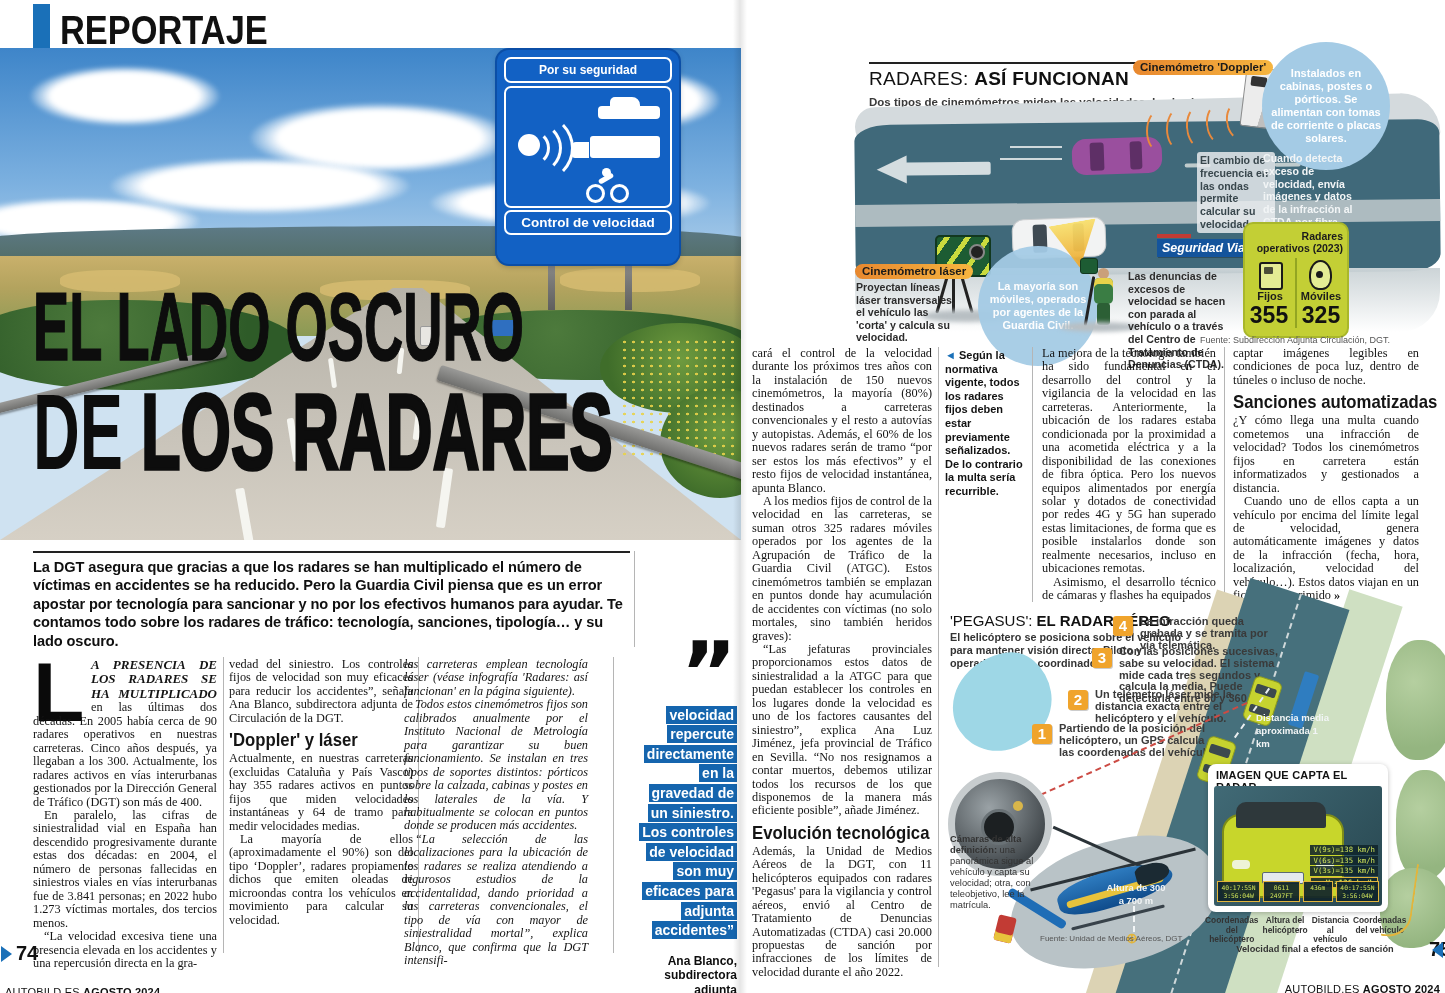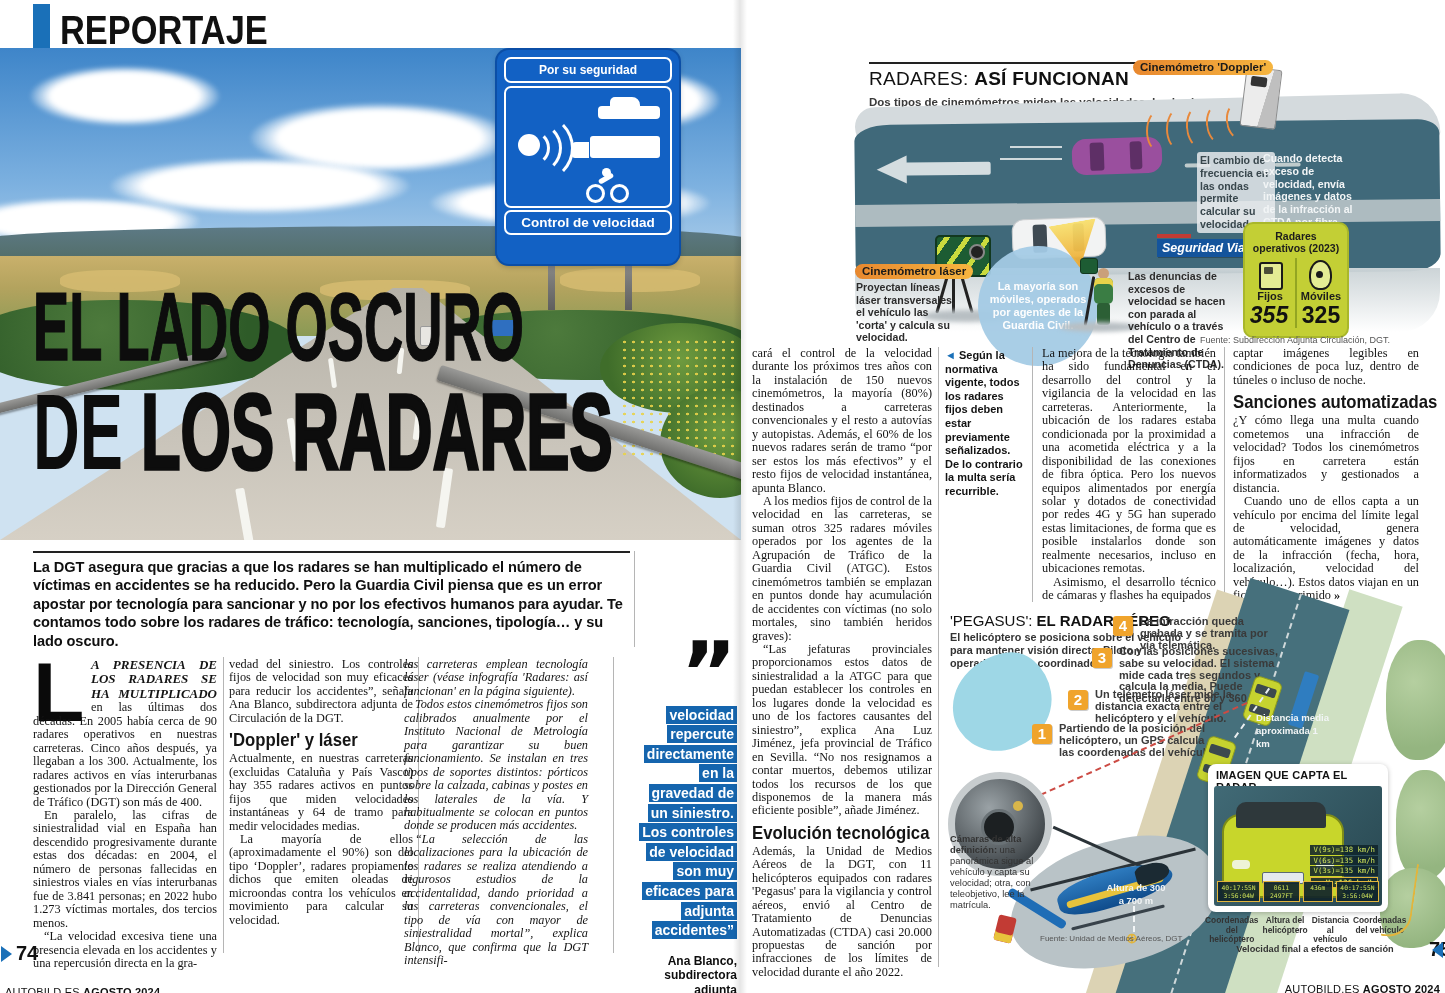--- a/index.html
+++ b/index.html
@@ -60,21 +60,21 @@
   .ig-intro{font-size:11.5px;font-weight:700;color:#3a3a3a;line-height:14px;}
   .road{background:#40697a;}
   .gray-sw{background:#d4dadd;}
   .callout-pill{background:linear-gradient(90deg,#e8882f,#f6b53f);border-radius:8px;font-weight:900;font-size:11.5px;padding:0 7px;line-height:15px;white-space:nowrap;color:#1a1a1a;}
   .callout-txt{font-size:10.6px;font-weight:600;line-height:12.6px;color:#2c2c2c;}
   .bubble{background:#a4cbe5;border-radius:50%;color:#fff;font-weight:800;font-size:11px;line-height:13px;text-align:center;display:flex;align-items:center;justify-content:center;}
   .onroad-w{color:#f2f5f6;font-weight:700;font-size:10.6px;line-height:12.8px;}
   .onroad-d{color:#39474d;font-weight:700;font-size:10.6px;line-height:12.8px;}
   .sv-logo{background:#14549c;color:#fff;font-style:italic;font-weight:900;font-size:12.5px;line-height:18px;padding:0 5px;white-space:nowrap;box-shadow:1px 1px 0 rgba(0,0,0,.25);}
   .statsbox{background:#c3cf35;border:2px solid #a9b72b;border-radius:10px;}
-  .statsbox .t{font-weight:800;font-size:10.5px;line-height:12px;text-align:center;color:#1c1c1c;}
+  .statsbox .t{font-weight:800;font-size:10.5px;line-height:12px;text-align:right;color:#1c1c1c;}
   .stat-lab{font-weight:800;font-size:11px;color:#1c1c1c;text-align:center;}
   .stat-val{font-weight:900;font-size:23px;color:#111;text-align:center;line-height:22px;}
   .src{font-size:9px;color:#555;}
   .ocar{background:#9a4f9e;border-radius:14px;}
   .wincar{background:#f2f3f3;border-radius:12px;border:1px solid #c9ccce;}
   .cab{background:linear-gradient(100deg,#ececec 60%,#bfbfbf 61%);border:1.5px solid #8d8d8d;border-radius:3px;}
   .owave{position:absolute;border:2px solid transparent;border-left-color:#e8893c;border-radius:50%;}
   .tripod-box{background:repeating-linear-gradient(125deg,#1d5c33 0 6px,#cadb3e 6px 11px,#1d5c33 11px 17px);border:2px solid #12381f;border-radius:5px;}
   .tleg{position:absolute;background:#222;width:3px;border-radius:2px;}
   .fan{background:linear-gradient(to top,#eca62f,#f8e06e);clip-path:polygon(50% 100%,0 0,100% 0);opacity:.95;}
@@ -267,20 +267,23 @@
     <div class="abs" style="left:5px;top:8px;width:16px;height:10px;background:#333;border-radius:2px;"></div>
   </div>
   <div class="owave" style="left:1226px;top:102px;width:22px;height:34px;transform:rotate(-8deg);"></div>
   <div class="owave" style="left:1206px;top:104px;width:22px;height:36px;transform:rotate(-6deg);"></div>
   <div class="owave" style="left:1186px;top:106px;width:22px;height:38px;transform:rotate(-4deg);"></div>
   <div class="owave" style="left:1166px;top:108px;width:22px;height:38px;"></div>
   <div class="owave" style="left:1146px;top:110px;width:22px;height:38px;"></div>
 
   <div class="abs callout-pill" style="left:1133px;top:60px;">Cinemómetro 'Doppler'</div>
 
+  <div class="abs bubble" style="left:1262px;top:42px;width:112px;height:112px;padding:8px;">
+      <span>Instalados en cabinas, postes o pórticos. Se alimentan con tomas de corriente o placas solares.</span>
+    </div>
 
   <div class="abs onroad-d" style="left:1197px;top:152px;width:72px;background:rgba(230,234,236,.85);padding:2px 3px;border-radius:3px;">El cambio de frecuencia en las ondas permite calcular su velocidad.</div>
   <div class="abs onroad-w" style="left:1263px;top:152px;width:92px;">Cuando detecta exceso de velocidad, envía imágenes y datos de la infracción al CTDA por fibra óptica o 4G.</div>
 
   <div class="abs" style="left:1157px;top:234px;">
     <div style="width:34px;height:4px;background:#c23b34;margin-bottom:1px;"></div>
     <div class="sv-logo">Seguridad Vial</div>
   </div>
 
   <div class="abs tripod-box" style="left:935px;top:235px;width:52px;height:38px;">
@@ -314,21 +317,21 @@
 
     <div class="abs" style="left:14px;top:38px;width:20px;height:24px;background:#e4ec94;border:2px solid #1a1a1a;border-radius:3px;">
       <div class="abs" style="left:3px;top:3px;width:9px;height:7px;background:#1a1a1a;opacity:.75;border-radius:1px;"></div>
     </div>
 
     <div class="abs" style="left:64px;top:36px;width:19px;height:26px;background:#e4ec94;border:2px solid #1a1a1a;border-radius:50% 50% 42% 42%;">
       <div class="abs" style="left:5px;top:9px;width:7px;height:7px;background:#1a1a1a;border-radius:50%;"></div>
     </div>
     <div class="abs stat-lab" style="left:2px;top:66px;width:46px;">Fijos</div>
     <div class="abs stat-lab" style="left:52px;top:66px;width:48px;">Móviles</div>
-    <div class="abs stat-val" style="left:0px;top:80px;width:48px;font-style:italic;">355</div>
+    <div class="abs stat-val" style="left:0px;top:80px;width:48px;">355</div>
     <div class="abs stat-val" style="left:52px;top:80px;width:48px;">325</div>
   </div>
   <div class="abs src" style="left:1150px;top:335px;width:290px;text-align:center;">Fuente: Subdirección Adjunta Circulación, DGT.</div>
 
   <div class="abs vr" style="left:938px;top:347px;height:620px;"></div>
   <div class="abs vr" style="left:1032px;top:347px;height:255px;"></div>
   <div class="abs vr" style="left:1224px;top:347px;height:255px;"></div>
 
   <div class="abs col" style="left:752px;top:347px;width:180px;">
     <p><span>cará el control de la velocidad durante los próximos tres años con la instalación de 150 nuevos cinemómetros, la mayoría (80%) destinados a carreteras convencionales y el resto a autovías y autopistas. Además, el 60% de los nuevos radares serán de tramo “por ser estos los más efectivos” y el resto fijos de velocidad instantánea, apunta Blanco.</span></p>

